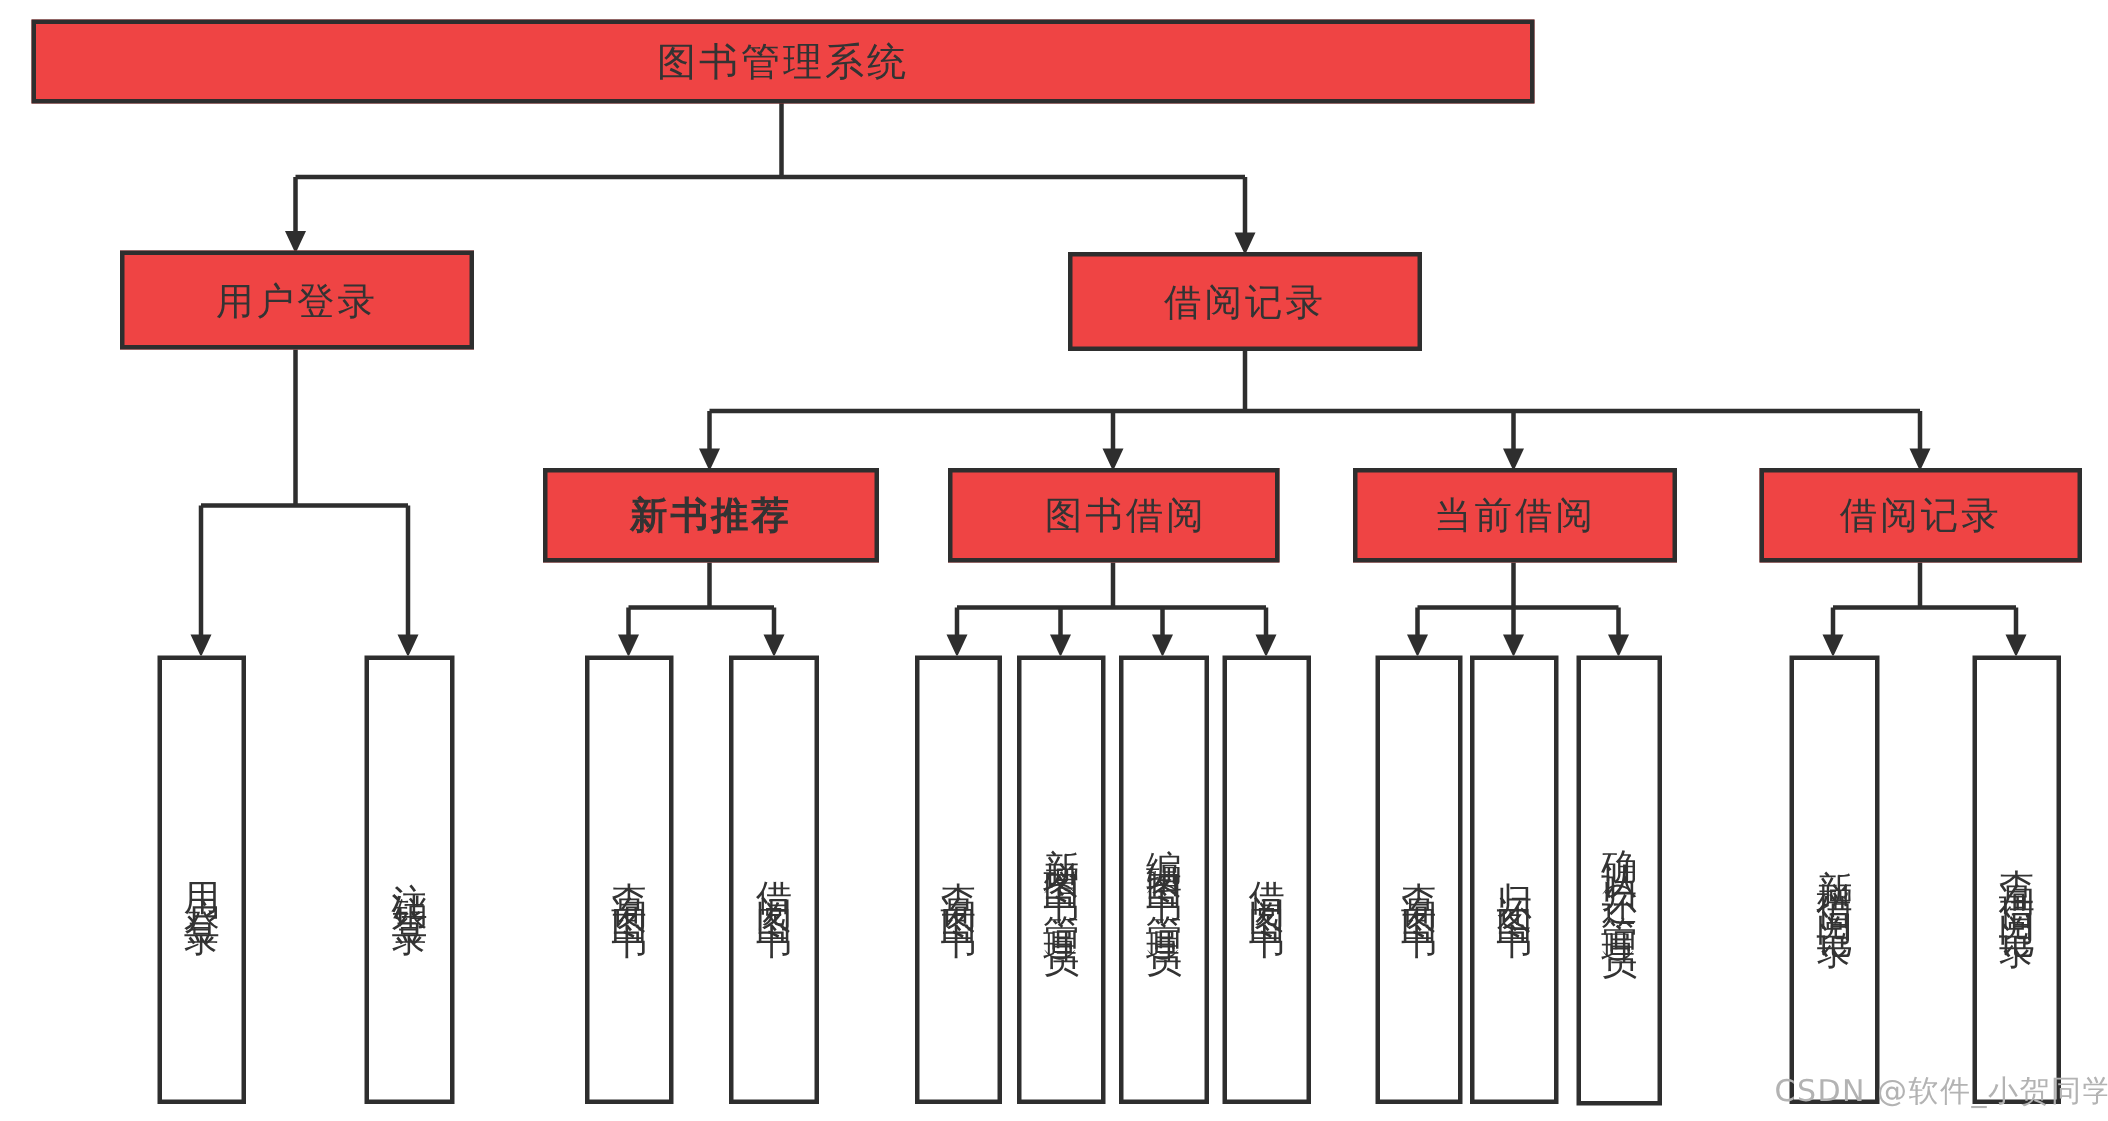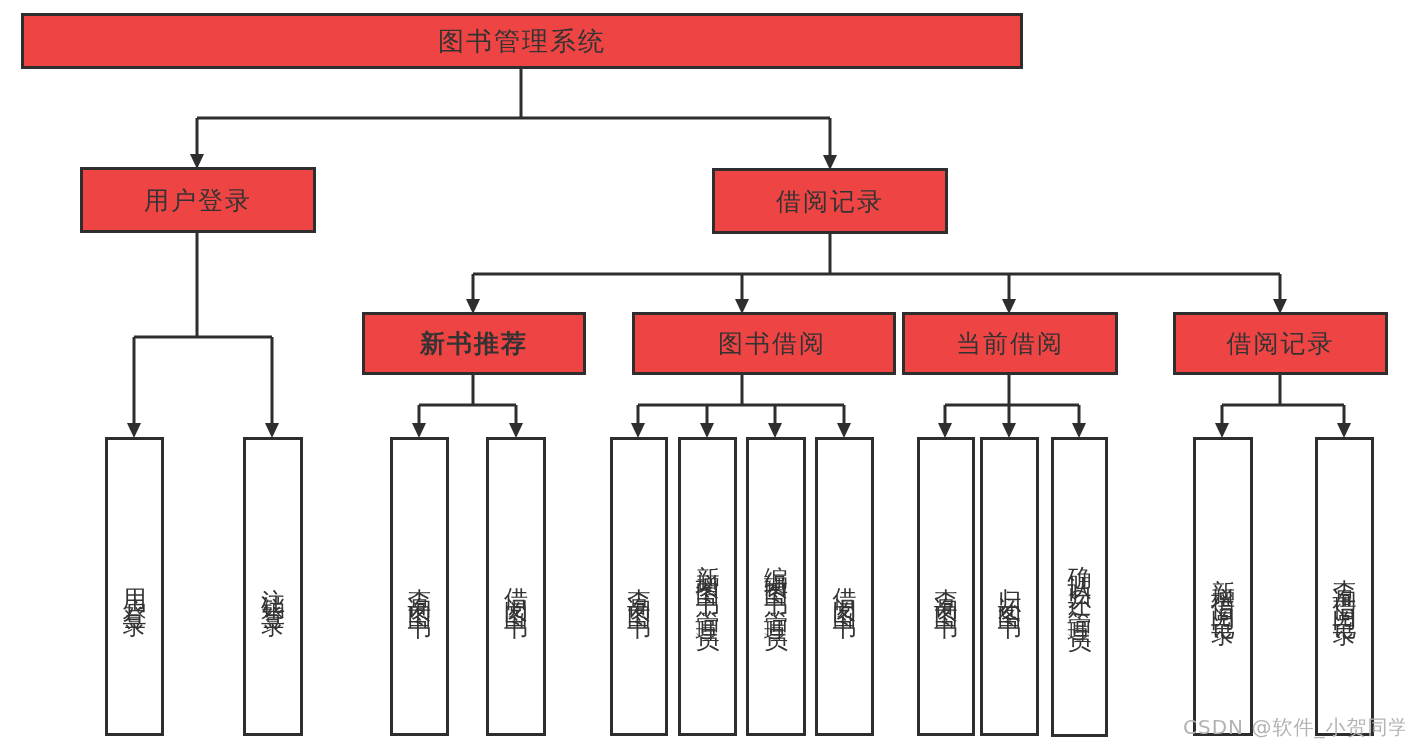--- a/index.html
+++ b/index.html
@@ -111,21 +111,21 @@
   <div class="box" style="left:80px;top:167px;width:236px;height:66px;">
     <span>用户登录</span>
   </div>
   <div class="box" style="left:712px;top:168px;width:236px;height:66px;">
     <span>借阅记录</span>
   </div>
 
   <div class="box" style="left:362px;top:312px;width:224px;height:63px;font-weight:bold;">
     <span>新书推荐</span>
   </div>
-  <div class="box" style="left:632px;top:312px;width:264px;height:63px;padding-left:16px;">
+  <div class="box" style="left:632px;top:312px;width:221px;height:63px;padding-left:16px;">
     <span>图书借阅</span>
   </div>
   <div class="box" style="left:902px;top:312px;width:216px;height:63px;">
     <span>当前借阅</span>
   </div>
   <div class="box" style="left:1173px;top:312px;width:215px;height:63px;">
     <span>借阅记录</span>
   </div>
 
   <div class="vbox" style="left:105px;top:437px;width:59px;height:299px;">

